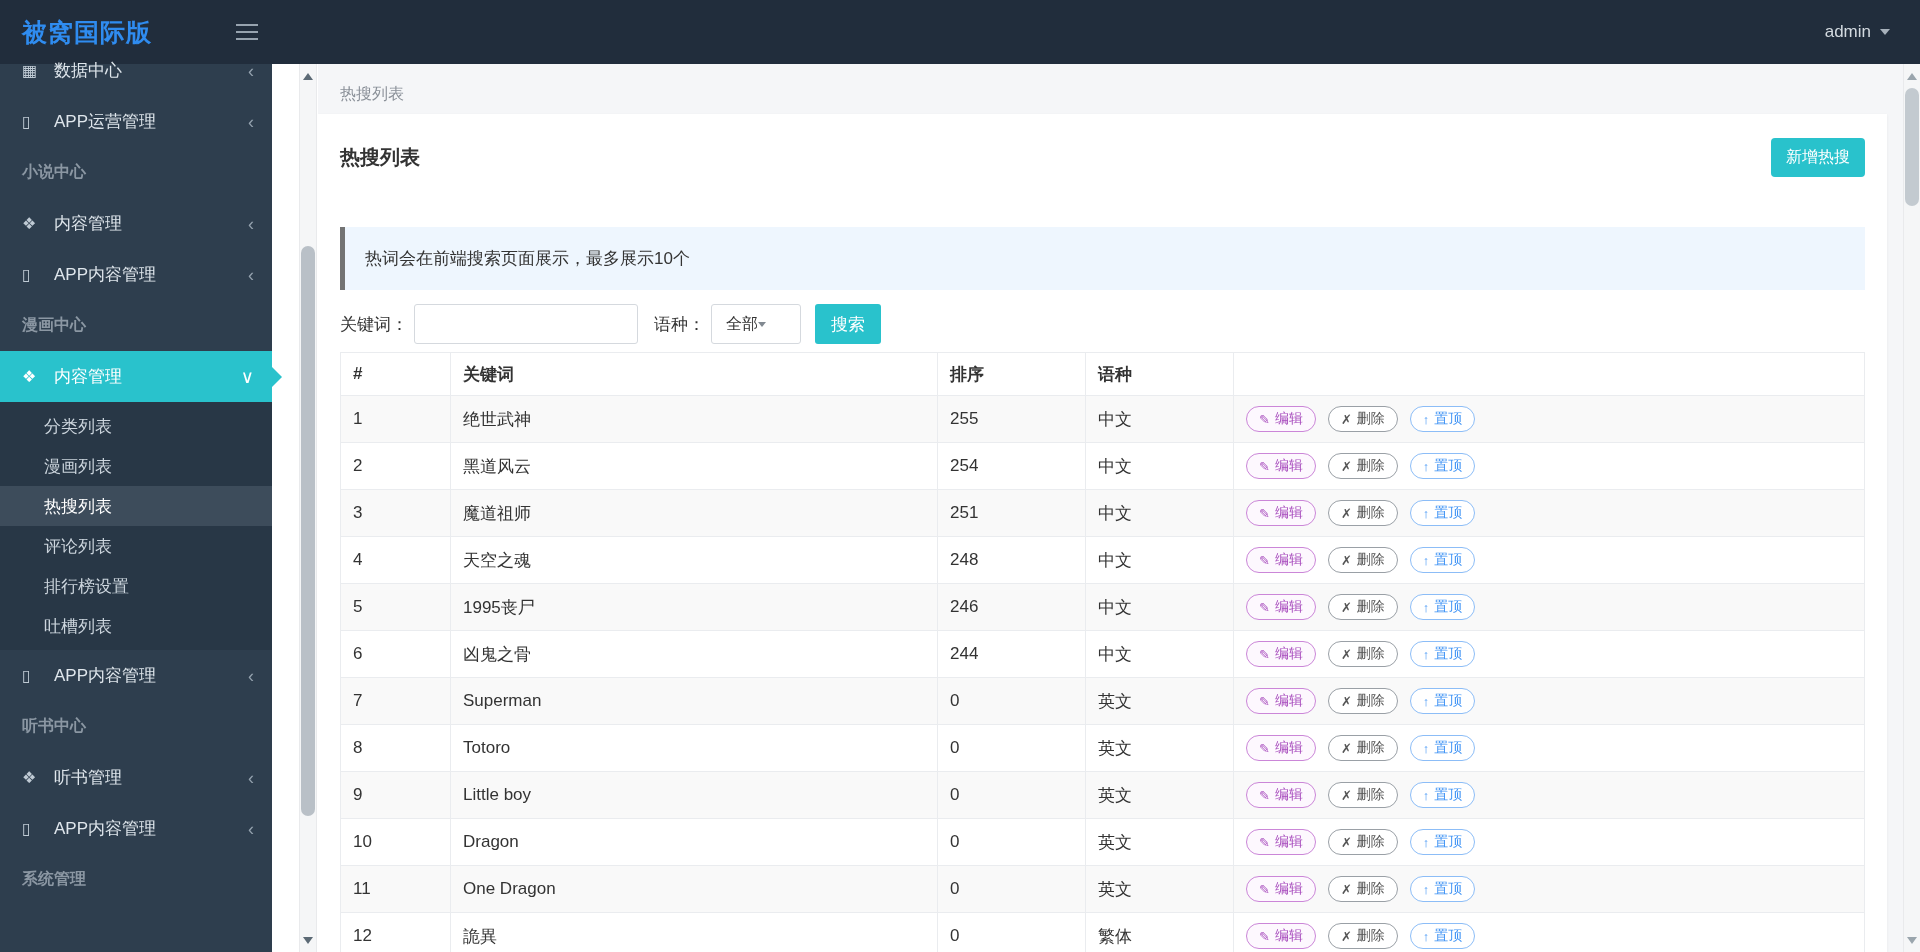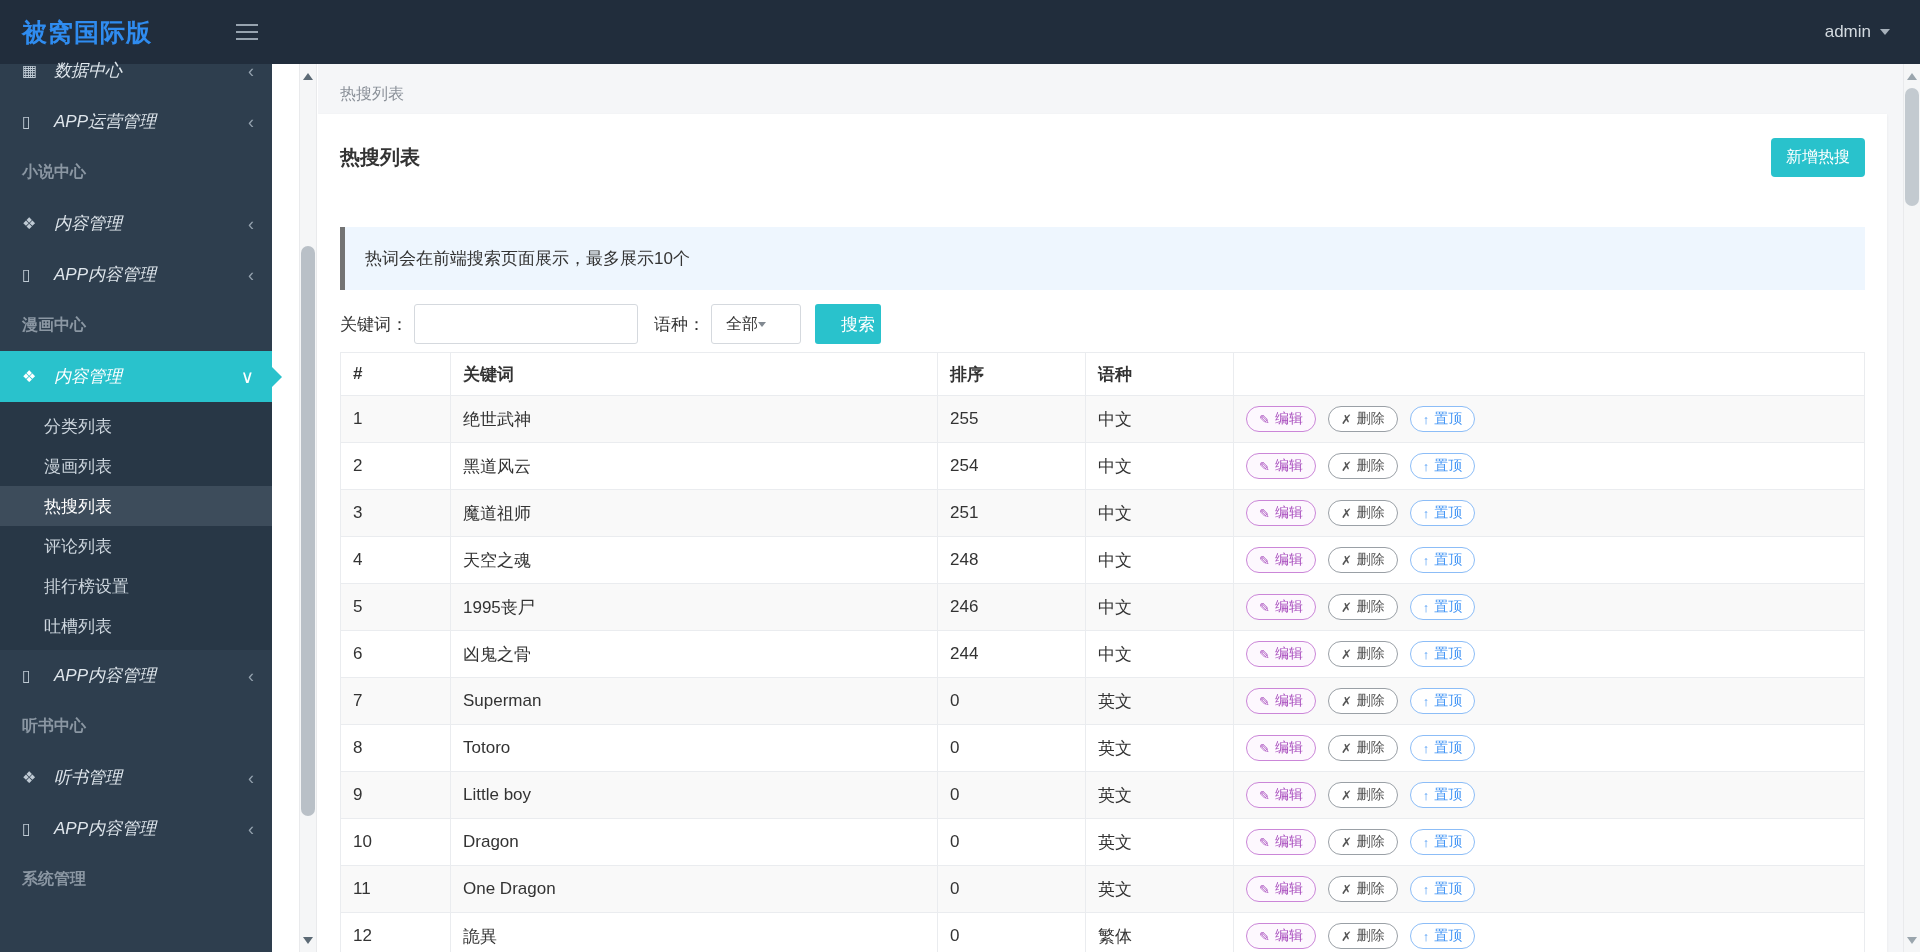--- a/index.html
+++ b/index.html
@@ -20,21 +20,21 @@
   .caret-down { width:0; height:0; border-left:5px solid transparent; border-right:5px solid transparent; border-top:6px solid #a7b1bb; }
 
   
   .layout { display:flex; height:888px; }
 
   
   .sidebar { width:272px; background:#2e3e4e; overflow:visible; position:relative; z-index:3; flex:none; }
   .nav { margin-top:-19px; }
   .nav-link { height:51px; display:flex; align-items:center; padding:0 18px 0 22px; color:#dfe6ec; font-size:17px; cursor:pointer; text-decoration:none; position:relative; }
   .nav-icon { width:32px; font-size:16px; color:#bfcad4; flex:none; }
-  .nav-label { flex:1;font-style:italic; }
+  .nav-label { flex:1; }
   .nav-chevron { color:#94a2ae; font-size:18px; line-height:1; }
   .nav-link.active { background:var(--accent,#29c2cc); color:#fff; }
   .nav-link.active .nav-icon, .nav-link.active .nav-chevron { color:#fff; }
   .nav-link.active::after { content:""; position:absolute; right:-10px; top:50%; margin-top:-10px;
     border-top:10px solid transparent; border-bottom:10px solid transparent; border-left:10px solid var(--accent,#29c2cc); }
   .nav-section { height:51px; display:flex; align-items:center; padding:0 22px; color:#8b97a3; font-size:16px;font-weight:bold; }
   .nav-subs { background:#283746; padding:4px 0; }
   .nav-sub { height:40px; display:flex; align-items:center; padding-left:44px; color:#ccd5dd; font-size:17px; cursor:pointer; text-decoration:none; }
   .nav-sub.active { background:#3d4c5b; color:#fff; }
 
@@ -63,21 +63,21 @@
   .btn-add { background:var(--accent,#29c2cc); color:#fff; font-size:16px; padding:9px 15px; border-radius:4px; border:none; cursor:pointer; font-family:Liberation Mono, monospace; }
 
   .alert { background:#eef6fe; border-left:5px solid #737373; padding:20px; font-size:17px; color:#333; margin-bottom:14px; }
 
   .filter-row { display:flex; align-items:center; margin:0 0 8px 0; font-size:17px; color:#333; }
   .filter-label { margin-right:6px; white-space:nowrap; }
   .input-text { width:224px; height:40px; border:1px solid #d5d9de; border-radius:3px; padding:0 10px; font-size:16px; font-family:inherit; outline:none; }
   .filter-label.second { margin-left:16px; }
   .select { width:90px; height:40px; border:1px solid #d5d9de; border-radius:3px; display:flex; align-items:center; padding:0 9px 0 14px; background:#fff; cursor:pointer; font-size:16px; color:#333; }
   .select .caret { width:0; height:0; border-left:4px solid transparent; border-right:4px solid transparent; border-top:5px solid #818991; }
-  .btn-search { margin-left:14px; background:var(--accent,#29c2cc); border:none; color:#fff; font-size:17px; width:66px; height:40px; border-radius:3px; cursor:pointer; font-family:Liberation Serif, serif;text-align:right; }
+  .btn-search { margin-left:14px; background:var(--accent,#29c2cc); border:none; color:#fff; font-size:17px; width:66px; height:40px; border-radius:3px; cursor:pointer; font-family:Liberation Serif, serif; }
 
   
   .hs-table { width:100%; border-collapse:collapse; margin-top:8px; table-layout:fixed; }
   .hs-table th, .hs-table td { border:1px solid #eaecef; font-size:17px; color:#333; padding:0 12px; text-align:left; overflow:hidden; white-space:nowrap; }
   .hs-table th { height:43px; font-weight:bold; background:#fff; }
   .hs-table td { height:47px; }
   .hs-table tbody tr:nth-child(odd) { background:#f9f9f9; }
   .pill { display:inline-flex; align-items:center; gap:5px; height:26px; padding:0 12px; border-radius:13px; font-size:14px; background:#fff; cursor:pointer; margin-right:12px; border:1px solid; vertical-align:middle; }
   .pill .ico { font-size:13px; line-height:1; }
   .pill-edit { color:#a94fbe; border-color:#cb86d8; background:#fdf8fe; }

